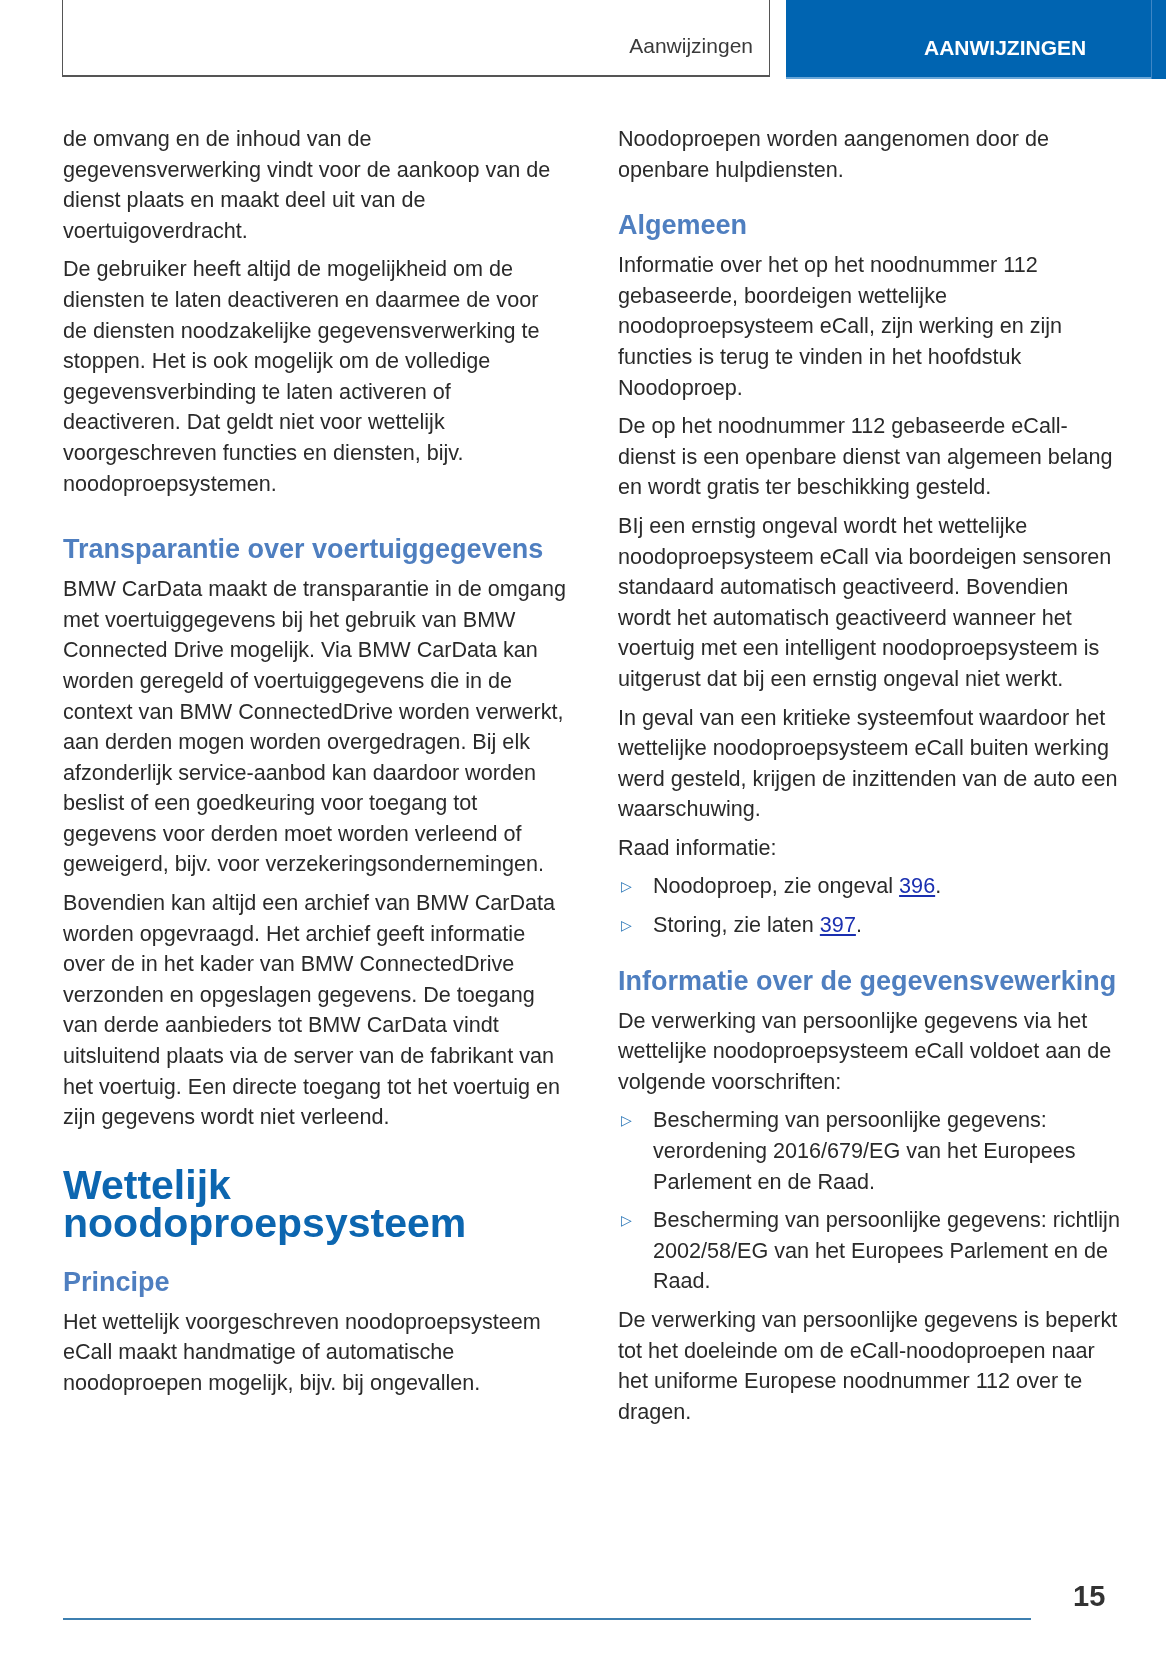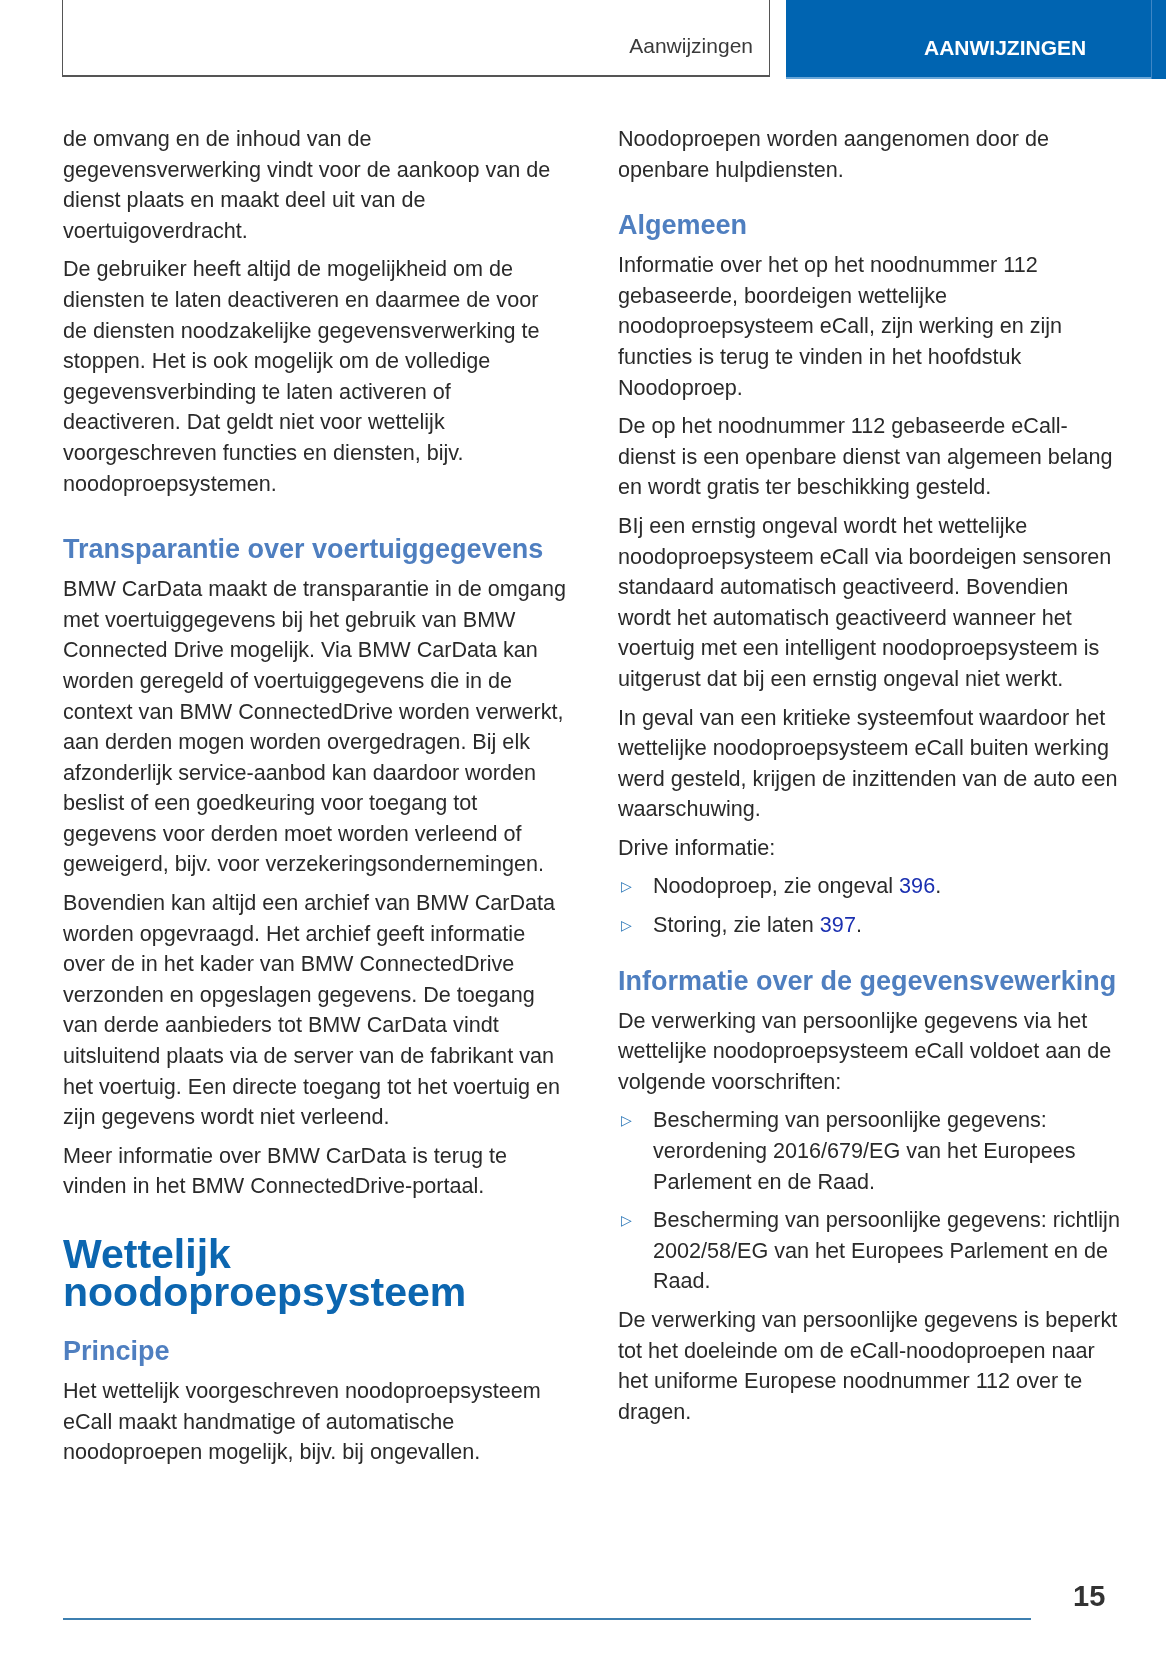--- a/index.html
+++ b/index.html
@@ -17,55 +17,54 @@
   .col-left { left:63px; }
   .col-right { left:574px;margin-left:44px; }
   p { margin:0 0 8px 0; }
   h2 { margin:0; color:#4f7fc0; font-size:27px; line-height:33px; font-weight:bold; }
   h1 { margin:0; color:#0c66b0; font-size:41px; line-height:38px; font-weight:bold; }
   .mt-h2 { margin-top:34px; margin-bottom:8px; }
   .mt-h2b { margin-top:24px; margin-bottom:8px; }
   .mt-h1 { margin-top:33px; margin-bottom:0; }
   .bul { position:relative; padding-left:35px; margin:0 0 8px 0; }
   .bul .tri { position:absolute; left:3px; top:0; color:#2e78b8; font-size:14px; }
-  .link { color:#1a2fb0; }
+  .link { color:#1a2fb0;text-decoration:underline; }
   .footer-line { position:absolute; left:63px; top:1618px; width:968px; height:2px; background:#3d7fb0; }
   .page-num { position:absolute; left:1073px; top:1580px; font-size:29px; font-weight:bold; color:#333; }
 </style>
 </head>
 <body>
 
 <div class="hdr-box">
   <span class="hdr-title">Aanwijzingen</span>
 </div>
 <div class="hdr-tab">
   <span>AANWIJZINGEN</span>
 </div>
 <div class="hdr-edge"></div>
 
 <div class="col col-left">
   <p>de omvang en de inhoud van de gegevensverwerking vindt voor de aankoop van de dienst plaats en maakt deel uit van de voertuigoverdracht.</p>
   <p>De gebruiker heeft altijd de mogelijkheid om de diensten te laten deactiveren en daarmee de voor de diensten noodzakelijke gegevensverwerking te stoppen. Het is ook mogelijk om de volledige gegevensverbinding te laten activeren of deactiveren. Dat geldt niet voor wettelijk voorgeschreven functies en diensten, bijv. noodoproepsystemen.</p>
   <h2 class="mt-h2">Transparantie over voertuiggegevens</h2>
   <p>BMW CarData maakt de transparantie in de omgang met voertuiggegevens bij het gebruik van BMW Connected Drive mogelijk. Via BMW CarData kan worden geregeld of voertuiggegevens die in de context van BMW ConnectedDrive worden verwerkt, aan derden mogen worden overgedragen. Bij elk afzonderlijk service-aanbod kan daardoor worden beslist of een goedkeuring voor toegang tot gegevens voor derden moet worden verleend of geweigerd, bijv. voor verzekeringsondernemingen.</p>
   <p>Bovendien kan altijd een archief van BMW CarData worden opgevraagd. Het archief geeft informatie over de in het kader van BMW ConnectedDrive verzonden en opgeslagen gegevens. De toegang van derde aanbieders tot BMW CarData vindt uitsluitend plaats via de server van de fabrikant van het voertuig. Een directe toegang tot het voertuig en zijn gegevens wordt niet verleend.</p>
-  <p>Meer informatie over BMW CarData is terug te vinden in het BMW ConnectedDrive-portaal.</p>
   <h1 class="mt-h1">Wettelijk noodoproepsysteem</h1>
   <h2 class="mt-h2b">Principe</h2>
   <p>Het wettelijk voorgeschreven noodoproepsysteem eCall maakt handmatige of automatische noodoproepen mogelijk, bijv. bij ongevallen.</p>
 </div>
 
 <div class="col col-right">
   <p>Noodoproepen worden aangenomen door de openbare hulpdiensten.</p>
   <h2 class="mt-h2b">Algemeen</h2>
   <p>Informatie over het op het noodnummer 112 gebaseerde, boordeigen wettelijke noodoproepsysteem eCall, zijn werking en zijn functies is terug te vinden in het hoofdstuk Noodoproep.</p>
   <p>De op het noodnummer 112 gebaseerde eCall-dienst is een openbare dienst van algemeen belang en wordt gratis ter beschikking gesteld.</p>
   <p>BIj een ernstig ongeval wordt het wettelijke noodoproepsysteem eCall via boordeigen sensoren standaard automatisch geactiveerd. Bovendien wordt het automatisch geactiveerd wanneer het voertuig met een intelligent noodoproepsysteem is uitgerust dat bij een ernstig ongeval niet werkt.</p>
   <p>In geval van een kritieke systeemfout waardoor het wettelijke noodoproepsysteem eCall buiten werking werd gesteld, krijgen de inzittenden van de auto een waarschuwing.</p>
-  <p>Drive informatie:</p>
+  <p>Raad informatie:</p>
   <div class="bul">
     <span class="tri">▷</span>
     <span>Noodoproep, zie ongeval </span><span class="link">396</span><span>.</span>
   </div>
   <div class="bul">
     <span class="tri">▷</span>
     <span>Storing, zie laten </span><span class="link">397</span><span>.</span>
   </div>
   <h2 class="mt-h2b">Informatie over de gegevensvewerking</h2>
   <p>De verwerking van persoonlijke gegevens via het wettelijke noodoproepsysteem eCall voldoet aan de volgende voorschriften:</p>

